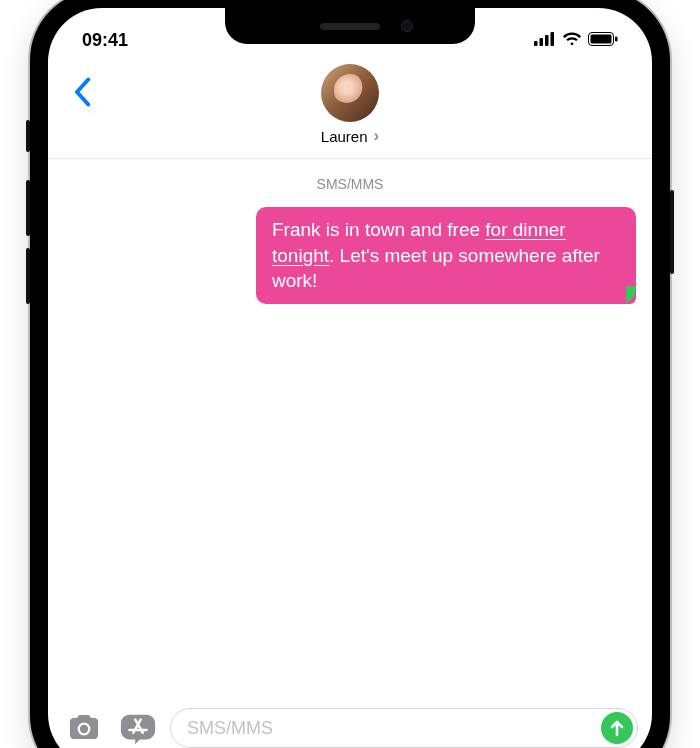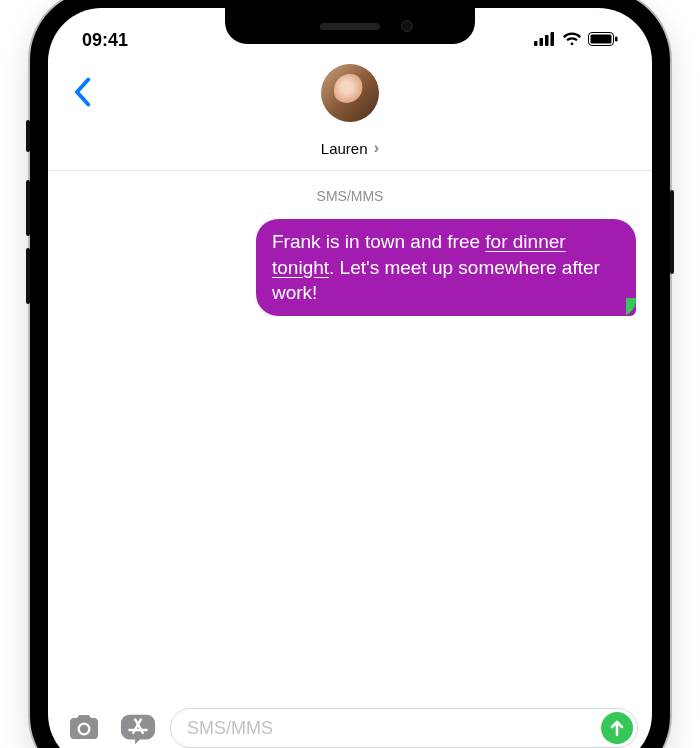--- a/index.html
+++ b/index.html
@@ -111,21 +111,21 @@
     }
     .avatar::before {
       content:"";
       position:absolute;
       left:22%; top:18%;
       width:56%; height:56%;
       background: radial-gradient(circle at 40% 40%, #f5d5c0 20%, #e0a88a 55%, transparent 58%);
       border-radius:50%;
     }
     .contact-line {
-      margin-top: 16px;
+      margin-top: 4px;
       display: flex;
       align-items: center;
       gap: 6px;
       font-size: 15px;
       cursor: pointer;
     }
     .contact-name { color: #000; }
     .chevron-small { color: #8e8e93; font-size: 17px; font-weight:600; }
     .timestamp-row {
       text-align: center;
@@ -134,26 +134,26 @@
       font-size: 14px;
       line-height: 1.3;
     }
     .msg-row {
       display: flex;
       justify-content: flex-end;
       padding: 0 16px 12px;
     }
     .bubble {
       max-width: 380px;
-      background: #a21caf;
+      background: #ec4899;
       color: #fff;
       font-size: 19px;
       line-height: 1.35;
       padding: 10px 16px;
-      border-radius: 22px;
+      border-radius: 10px;
       border-bottom-right-radius: 6px;
       position: relative;
     }
     .bubble .u { text-decoration: underline; text-underline-offset: 3px; }
     .bubble-tail {
       position:absolute;
       right:-6px; bottom:0;
       width:16px; height:18px;
       overflow:hidden;
     }

